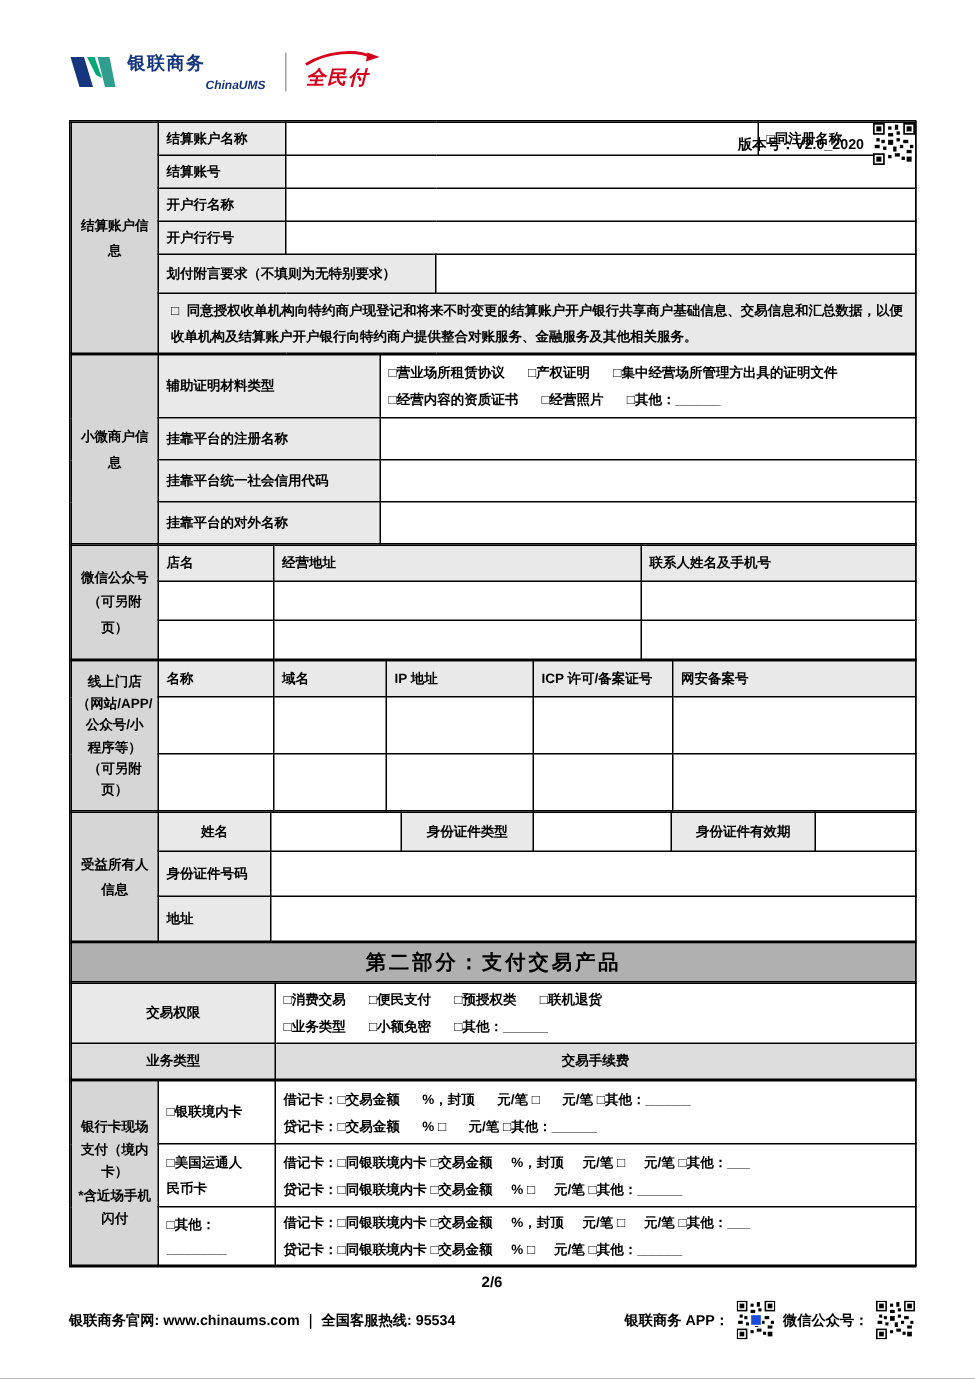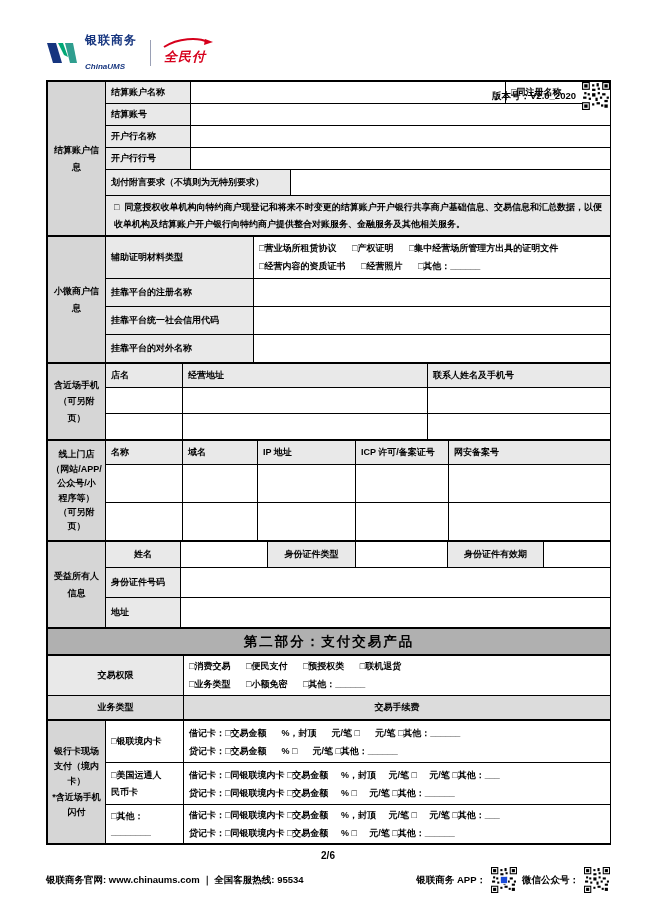--- a/index.html
+++ b/index.html
@@ -7,21 +7,21 @@
   .page {
     width: 650px; height: 919px; background: #fff; margin: 0 auto;
     font-family: "Liberation Sans", "DejaVu Sans", sans-serif;
     color: #000; position: relative; overflow: hidden;
   }
   .inner { padding: 34px 40px 0 46px; }
 
   
   .hdr { display:flex; justify-content:space-between; align-items:flex-start; margin-bottom:10px; height:36px; }
   .logo { display:flex; align-items:center; gap:7px; }
-  .brand-txt { display:flex; flex-direction:column; line-height:1; }
+  .brand-txt { display:flex; flex-direction:row; line-height:1; }
   .brand-cn { font-size:12px; font-weight:bold; color:#16357f; letter-spacing:1px; }
   .brand-en { font-size:8px; font-weight:bold; color:#16357f; font-style:italic; margin-top:17px; }
   .logo-div { width:1px; height:26px; background:#9aa0b5; margin:0 6px; }
   .product { position:relative; padding-top:8px; }
   .product-name { font-size:13px; font-weight:bold; color:#d6001c; font-style:italic; letter-spacing:1px; }
   .swoosh { position:absolute; top:-2px; left:-2px; }
   .ver { display:flex; align-items:center; gap:6px;margin-top:48px; }
   .ver-txt { font-size:9.5px; font-weight:bold; }
   .qr { width:28px; height:28px; display:block; }
   .qr-sm { width:26px; height:26px; display:block; }
@@ -208,21 +208,21 @@
 
       <table>
         <colgroup>
             <col style="width:58px">
             <col style="width:77px">
             <col style="width:245px">
             <col style="width:183px">
           </colgroup>
         <tbody>
             <tr class="h24">
-          <td class="sec ml" rowspan="3">含近场手机
+          <td class="sec ml" rowspan="3">微信公众号
 （可另附
 页）</td>
           <td class="lbl">店名</td>
           <td class="lbl">经营地址</td>
           <td class="lbl">联系人姓名及手机号</td>
         </tr>
         <tr class="h26">
           <td class="field"></td>
           <td class="field"></td>
           <td class="field"></td>

